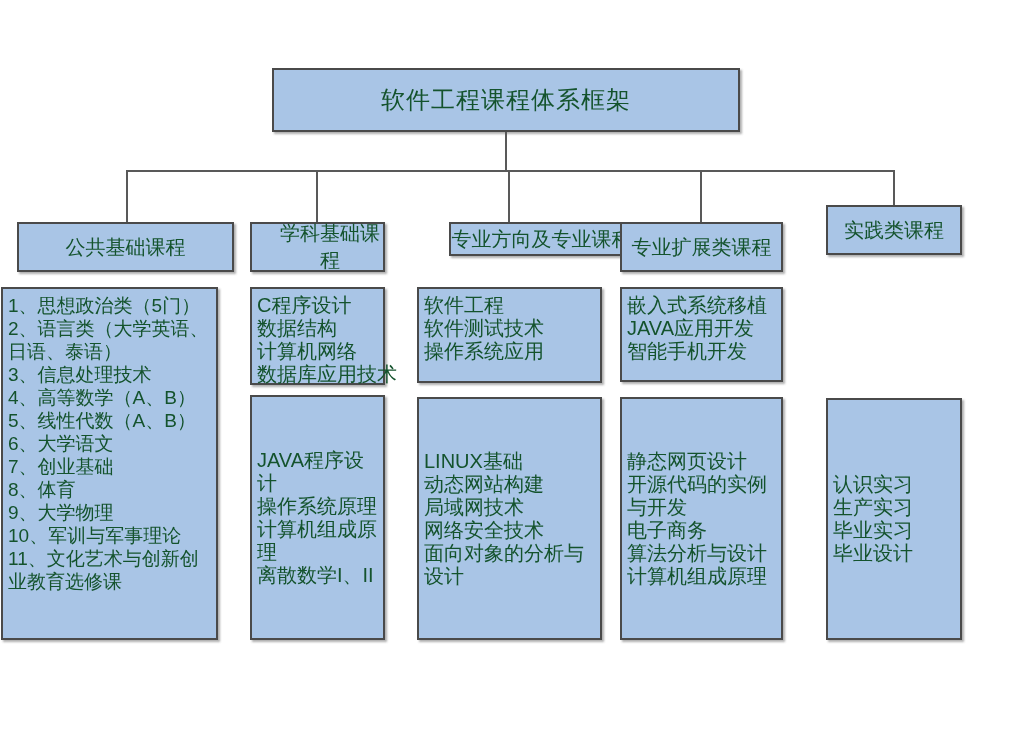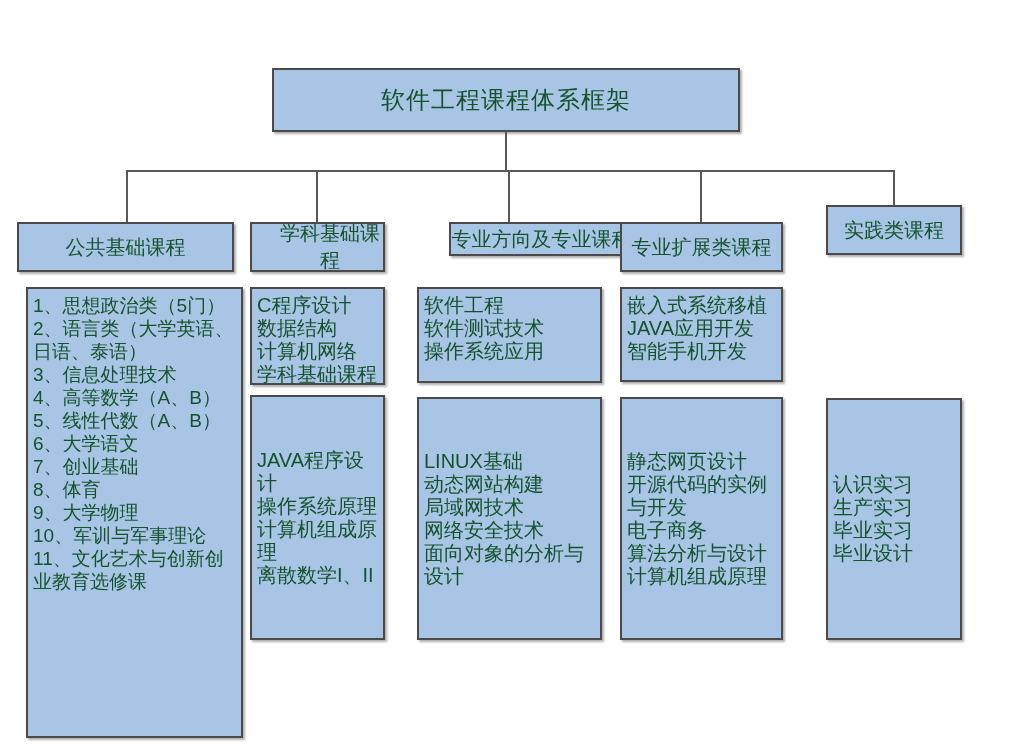--- a/index.html
+++ b/index.html
@@ -72,39 +72,39 @@
   <div class="connector" style="left:508px; top:170px; width:2px; height:52px;"></div>
   <div class="connector" style="left:700px; top:170px; width:2px; height:52px;"></div>
   <div class="connector" style="left:893px; top:170px; width:2px; height:52px;"></div>
 
   <div class="node header-node" style="left:17px; top:222px; width:217px; height:50px;">公共基础课程</div>
   <div class="node header-node" style="left:250px; top:222px; width:135px; height:50px;padding-left:25px;">学科基础课程</div>
   <div class="node header-node" style="left:431px; top:222px; width:185px; height:34px;margin-left:18px;">专业方向及专业课程</div>
   <div class="node header-node" style="left:620px; top:222px; width:163px; height:50px;">专业扩展类课程</div>
   <div class="node header-node" style="left:826px; top:205px; width:136px; height:50px;">实践类课程</div>
 
-  <div class="node list-node v-top" style="left:26px; top:287px; width:217px; height:451px;">
+  <div class="node list-node v-top" style="left:1px; top:287px; width:217px; height:353px;">
     <div class="txt">1、思想政治类（5门）
 2、语言类（大学英语、日语、泰语）
 3、信息处理技术
 4、高等数学（A、B）
 5、线性代数（A、B）
 6、大学语文
 7、创业基础
 8、体育
 9、大学物理
 10、军训与军事理论
 11、文化艺术与创新创业教育选修课</div>
   </div>
 
   <div class="node list-node v-top overflow-x" style="left:250px; top:287px; width:135px; height:98px; font-size:20px; line-height:23px;">
     <div class="txt">C程序设计
 数据结构
 计算机网络
-学科基础课程</div>
+数据库应用技术</div>
   </div>
   <div class="node list-node v-center" style="left:250px; top:395px; width:135px; height:245px; font-size:20px;">
     <div class="txt">JAVA程序设计
 操作系统原理
 计算机组成原理
 离散数学I、II</div>
   </div>
 
   <div class="node list-node v-top" style="left:417px; top:287px; width:185px; height:96px; font-size:20px;">
     <div class="txt">软件工程

